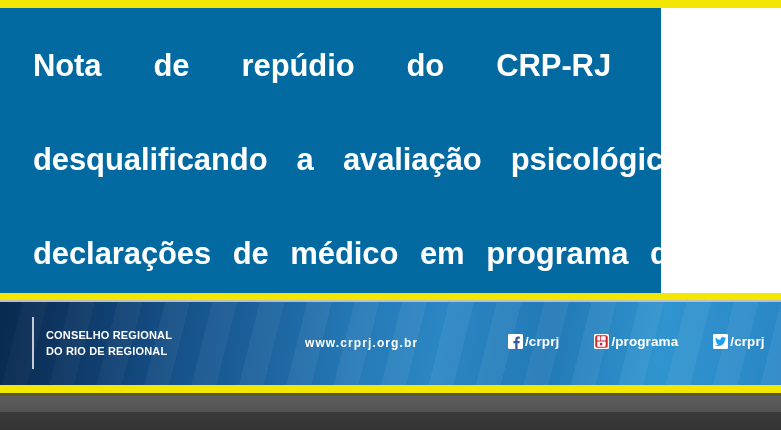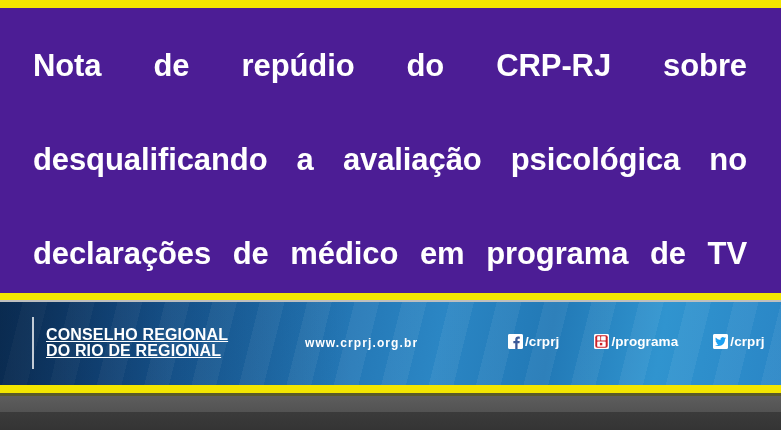--- a/index.html
+++ b/index.html
@@ -27,23 +27,23 @@
     width: 781px;
     height: 8px;
     background: #f3e600;
   }
 
   
   .headline-area {
     position: absolute;
     left: 0;
     top: 8px;
-    width: 781px;
+    width: 661px;
     height: 285px;
-    background: #4c1d95;
+    background: #0369a1;
   }
 
   .headline {
     position: absolute;
     left: 33px;
     top: 34px;
     width: 714px;
     margin: 0;
     color: #ffffff;
     font-family: "Liberation Sans", sans-serif;
@@ -146,25 +146,24 @@
     width: 2px;
     height: 52px;
     background: rgba(255,255,255,0.75);
     margin: 0 12px 0 4px;
     flex: 0 0 auto;
   }
   .logo-words {
     color: #ffffff;
     font-family: "Liberation Sans", sans-serif;
     font-weight: bold;
-    font-size: 16px;
+    font-size: 11px;
     line-height: 16.5px;
     letter-spacing: 0.15px;
     white-space: nowrap;
-    text-decoration: underline;
   }
 
   
   .site-url {
     position: absolute;
     left: 305px;
     top: 336px;
     color: #ffffff;
     font-family: "Liberation Sans", sans-serif;
     font-weight: bold;

